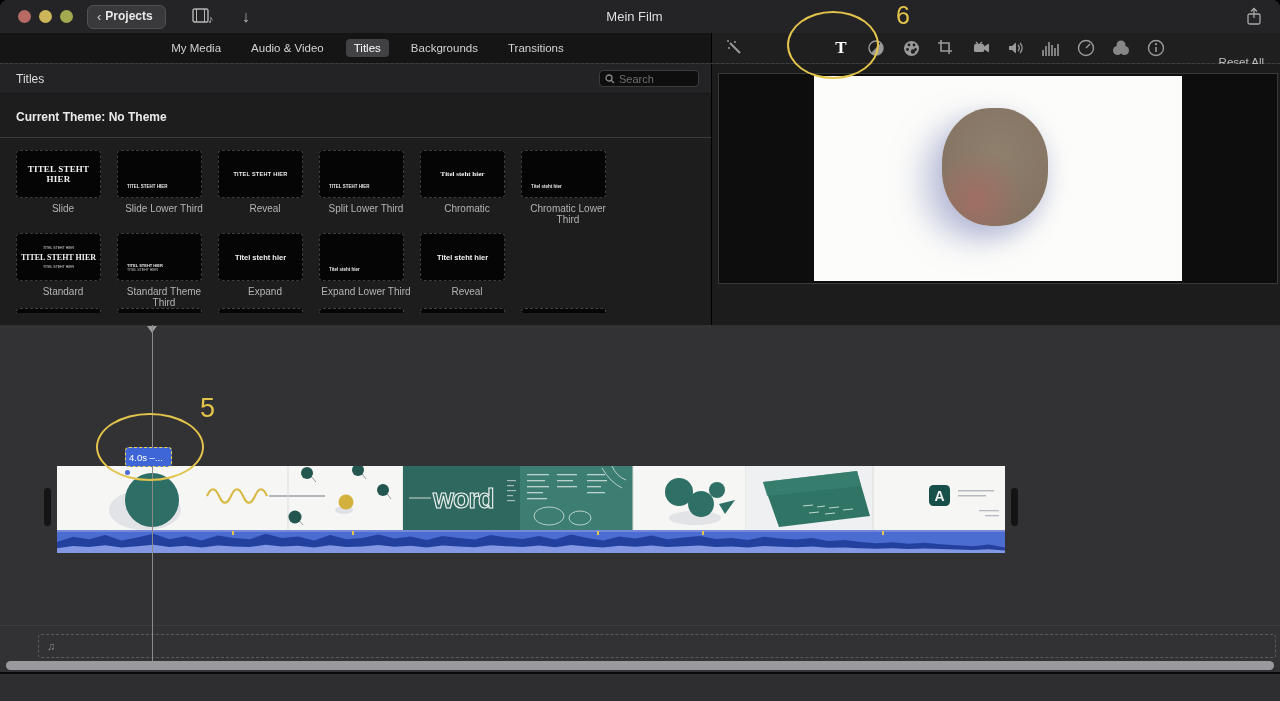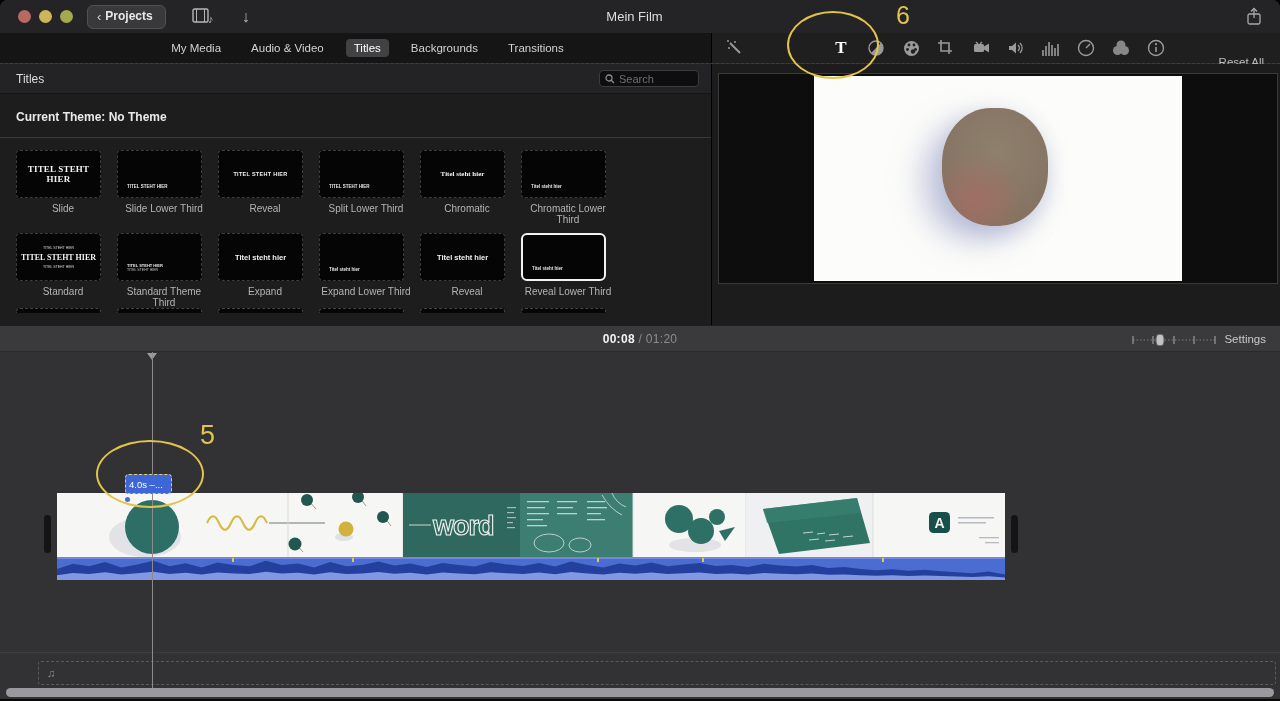--- a/index.html
+++ b/index.html
@@ -302,67 +302,40 @@
               <div class="tt-corner" style="font-size: 4.5px; font-weight: bold;">Titel steht hier</div>
             </div>
             <div class="cell-label">Expand Lower Third</div>
           </div>
           <div class="cell">
             <div class="thumb">
               <div class="tt-center" style="font-size: 7.5px; font-weight: bold;">Titel steht hier</div>
             </div>
             <div class="cell-label">Reveal</div>
           </div>
-          <div class="cell">
-            <div class="thumb selected">
-              <div class="tt-corner" style="font-size: 4.5px; font-weight: bold;">Titel steht hier</div>
-            </div>
-            <div class="cell-label">Reveal Lower Third</div>
-          </div>
         </div>
       <div class="sliver-row" id="sliver-row">
           <div class="sliver"></div>
           <div class="sliver"></div>
           <div class="sliver"></div>
           <div class="sliver"></div>
           <div class="sliver"></div>
           <div class="sliver"></div>
         </div>
     </div>
 
     <div class="viewer">
       <div class="video-box">
         <div class="video-frame">
           <div class="blob"></div>
         </div>
       </div>
     </div>
   </div>
 
-  <div class="transport">
-    <div class="timecode">
-      <span class="cur">00:08</span>
-      <span> / </span>
-      <span>01:20</span>
-    </div>
-    <div class="zoom-ctl">
-      <svg width="84" height="14" viewBox="0 0 84 14">
-        <line x1="1" y1="7" x2="83" y2="7" stroke="#7c7c7c" stroke-width="1" stroke-dasharray="1.5,2"></line>
-        <g stroke="#8c8c8c" stroke-width="1.4">
-          <line x1="1" y1="3" x2="1" y2="11"></line>
-            <line x1="21" y1="3" x2="21" y2="11"></line>
-          <line x1="42" y1="3" x2="42" y2="11"></line>
-            <line x1="62" y1="3" x2="62" y2="11"></line>
-          <line x1="83" y1="3" x2="83" y2="11"></line>
-        </g>
-        <rect x="24" y="1" width="8" height="12" rx="4" fill="#c2c2c2" stroke="#5a5a5a"></rect>
-      </svg>
-    </div>
-    <div class="settings-btn">Settings</div>
-  </div>
 
   <div class="timeline">
     <div class="playhead-tri"></div>
     <div class="playhead-line"></div>
 
     <div class="trim-handle" style="left:44px"></div>
     <div class="trim-handle" style="left:1011px"></div>
 
     <div class="strip">
       <svg width="948" height="87" viewBox="0 0 948 87">

